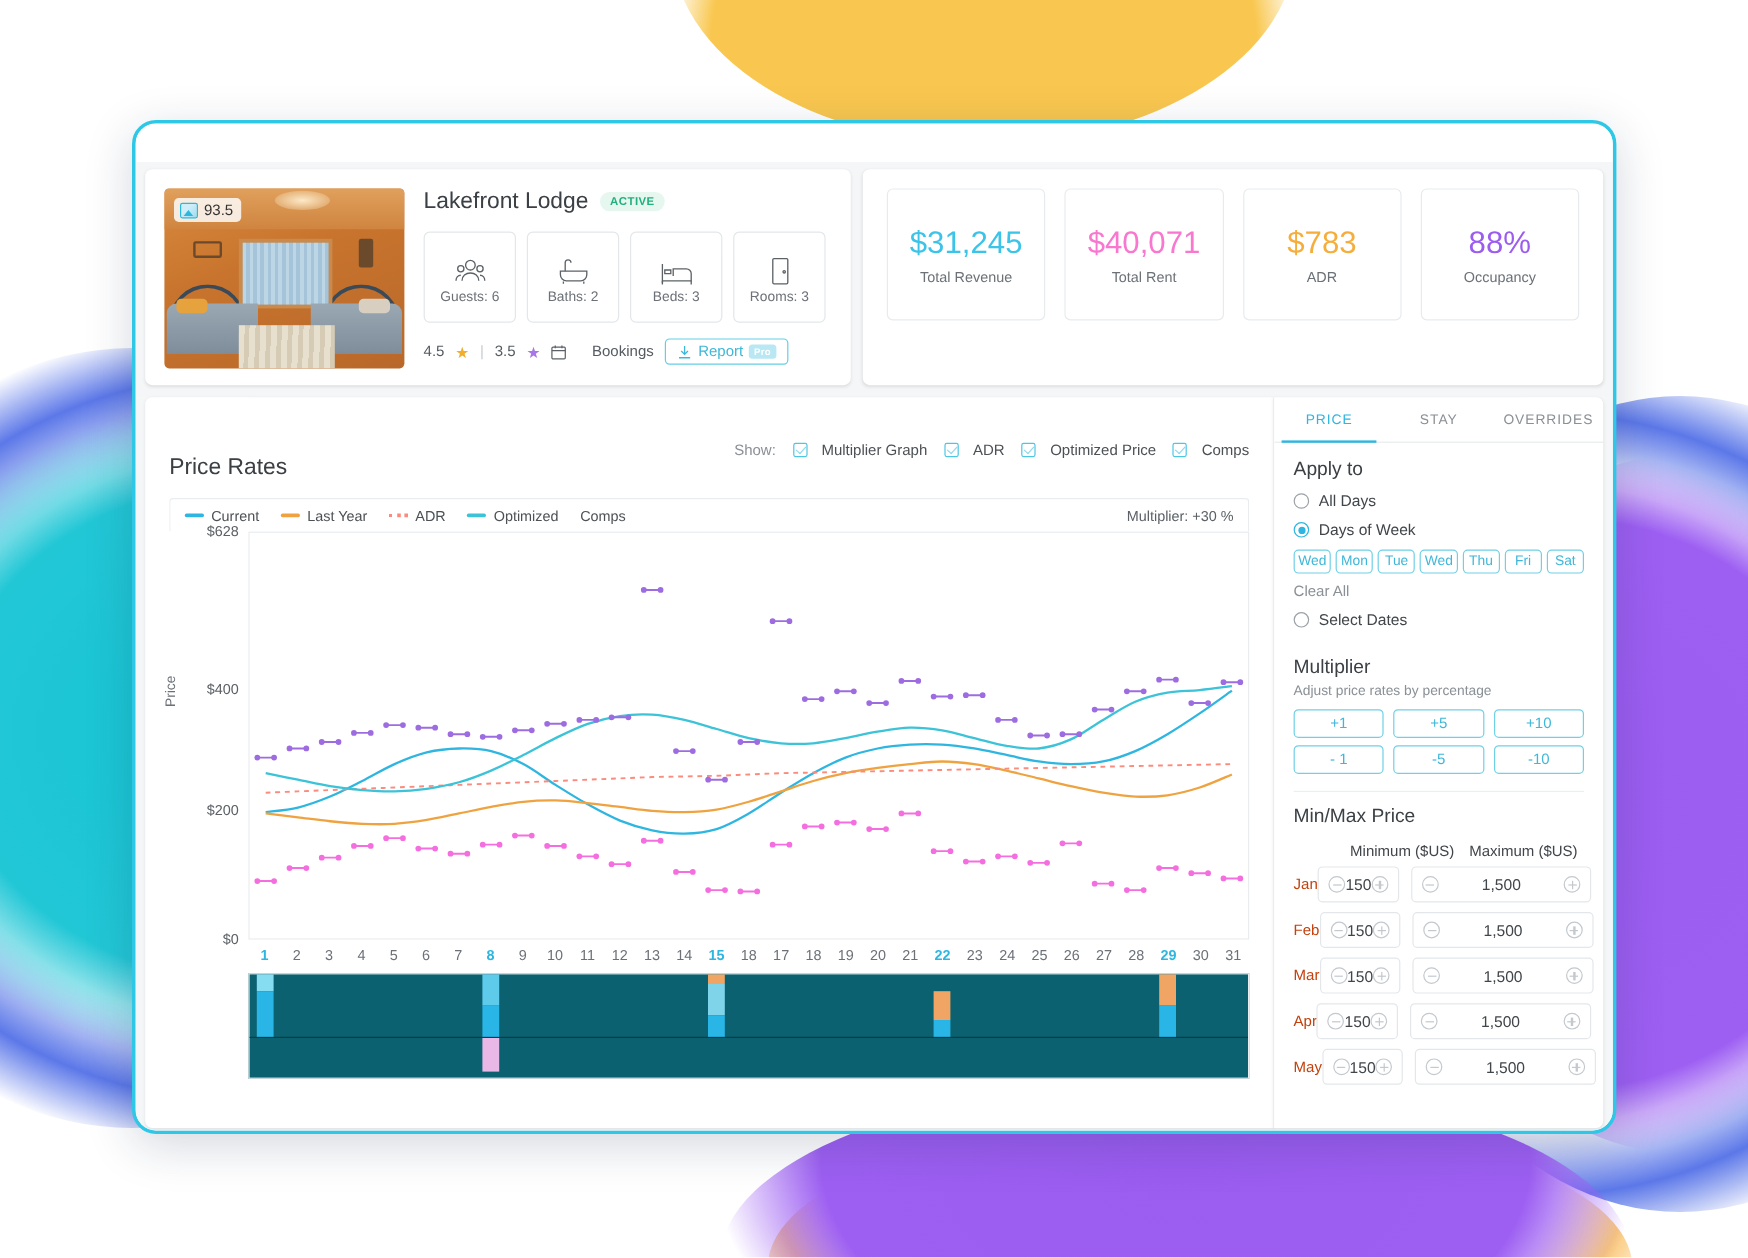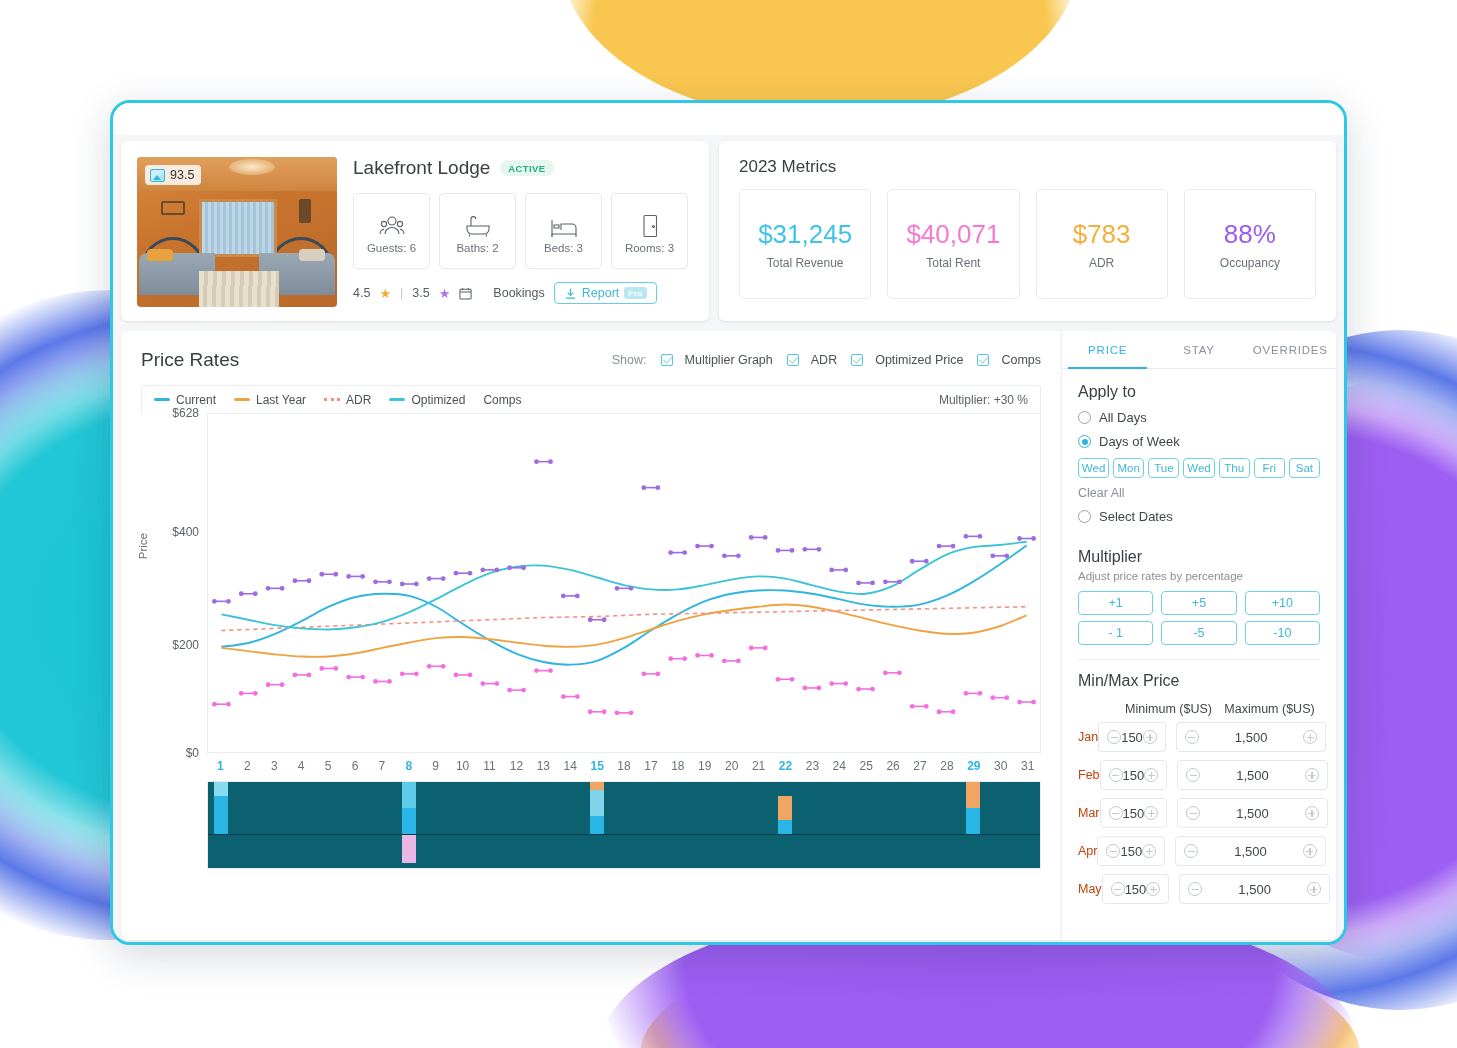--- a/index.html
+++ b/index.html
@@ -134,21 +134,21 @@
   }
   .metric-value { font-size: 26px; font-weight: 400; }
   .metric-label { font-size: 12px; color:#6b7177; }
 
   
   #lower { display:flex; height: calc(845px - 32px - 196px); padding: 0 8px 8px 8px; background:#f4f6f7; }
   #chart-panel { width: 940px; background:#fff; border-radius:6px 0 0 6px; padding: 18px 20px 0 20px; box-shadow:0 1px 3px rgba(0,0,0,.08); }
   #side-panel { flex:1; background:#fff; border-radius:0 6px 6px 0; border-left:1px solid #edf0f2; box-shadow:0 1px 3px rgba(0,0,0,.08); overflow:hidden; position:relative; }
 
   #chart-head { display:flex; align-items:center; justify-content:space-between; }
-  #chart-title { font-size: 19px; color:#3b4045; }
+  #chart-title { font-size: 19px; color:#3b4045;margin-top:30px; }
   #show-group { display:flex; align-items:center; gap:14px; font-size:12.5px; color:#4c5155; }
   #show-label { color:#8a9096; }
   .chk-item { display:flex; align-items:center; gap:12px; }
   .chk {
     width: 12px; height: 12px; border:1.3px solid #4ec5e3; border-radius:2px;
     position: relative; background:#fff; flex:0 0 12px;
   }
   .chk::after {
     content:""; position:absolute; left:3px; top:0px; width:4px; height:7px;
     border:solid #8ed8ec; border-width:0 1.6px 1.6px 0; transform: rotate(42deg);
@@ -336,21 +336,20 @@
                 <path d="M7 1.5v7M4 6l3 3 3-3M2 12h10"></path>
               </svg>
               <span>Report</span>
               <span id="report-pro">Pro</span>
             </span>
           </div>
         </div>
       </div>
 
       <div class="card" id="metrics-card">
-        <div id="metrics-title">2023 Metrics</div>
         <div id="metrics-row">
           <div class="metric-box">
             <div class="metric-value" style="color:#3cc3e8">$31,245</div>
             <div class="metric-label">Total Revenue</div>
           </div>
           <div class="metric-box">
             <div class="metric-value" style="color:#f977cf">$40,071</div>
             <div class="metric-label">Total Rent</div>
           </div>
           <div class="metric-box">
@@ -412,21 +411,21 @@
             <span>Comps</span>
           </span>
           <span id="multiplier-note">Multiplier: +30 %</span>
         </div>
 
         <div id="plot-wrap">
           <div id="y-axis-title">Price</div>
           <div id="y-ticks">
               <div class="y-tick" style="top: 340px;">$0</div>
               <div class="y-tick" style="top: 231.72px;">$200</div>
-              <div class="y-tick" style="top: 119px;">$400</div>
+              <div class="y-tick" style="top: 131px;">$400</div>
               <div class="y-tick" style="top: 0px;">$628</div>
             </div>
           <div id="plot">
               <svg width="832" height="340">
                 <path d="M13.419354838709678,232.80254777070064 C17.892473118279568,232.17091295116774 31.311827956989248,231.1783439490446 40.25806451612903,229.0127388535032 C49.204301075268816,226.8471337579618 58.1505376344086,223.5084925690021 67.09677419354838,219.80891719745222 C76.04301075268818,216.10934182590233 84.98924731182795,211.32696390658174 93.93548387096774,206.81528662420382 C102.88172043010753,202.3036093418259 111.82795698924731,196.70912951167728 120.7741935483871,192.7388535031847 C129.72043010752688,188.76857749469215 138.66666666666669,185.1592356687898 147.61290322580646,182.9936305732484 C156.55913978494624,180.828025477707 165.50537634408605,179.9256900212314 174.45161290322582,179.7452229299363 C183.3978494623656,179.5647558386412 192.3440860215054,179.74522292993632 201.29032258064518,181.9108280254777 C210.23655913978496,184.0764331210191 219.18279569892474,188.04670912951167 228.1290322580645,192.7388535031847 C237.0752688172043,197.43099787685776 246.0215053763441,204.4692144373673 254.96774193548387,210.06369426751593 C263.9139784946237,215.65817409766456 272.86021505376345,221.3428874734607 281.80645161290323,226.30573248407643 C290.752688172043,231.26857749469215 299.69892473118284,236.23142250530788 308.6451612903226,239.8407643312102 C317.5913978494624,243.45010615711254 326.5376344086022,246.15711252653927 335.48387096774195,247.96178343949043 C344.4301075268817,249.7664543524416 353.3763440860215,250.8492569002123 362.3225806451613,250.6687898089172 C371.26881720430106,250.4883227176221 380.2150537634409,249.67622080679405 389.16129032258067,246.87898089171975 C398.10752688172045,244.08174097664545 407.0537634408602,238.93842887473463 416,233.88535031847135 C424.9462365591398,228.83227176220808 433.8924731182796,222.15498938428877 442.8387096774194,216.56050955414014 C451.78494623655916,210.9660297239915 460.73118279569894,205.19108280254775 469.6774193548387,200.3184713375796 C478.6236559139785,195.44585987261146 487.56989247311833,190.75371549893845 496.5161290322581,187.3248407643312 C505.4623655913979,183.89596602972398 514.4086021505376,181.54989384288746 523.3548387096774,179.7452229299363 C532.3010752688173,177.94055201698512 541.247311827957,177.03821656050957 550.1935483870968,176.4968152866242 C559.1397849462367,175.95541401273886 568.0860215053763,175.95541401273886 577.0322580645161,176.4968152866242 C585.9784946236559,177.03821656050957 594.9247311827957,178.30148619957535 603.8709677419355,179.7452229299363 C612.8172043010753,181.18895966029723 621.763440860215,183.35456475583865 630.7096774193549,185.15923566878982 C639.6559139784947,186.96390658174099 648.6021505376345,189.3099787685775 657.5483870967743,190.57324840764332 C666.494623655914,191.83651804670913 675.4408602150538,192.7388535031847 684.3870967741935,192.7388535031847 C693.3333333333333,192.7388535031847 702.2795698924731,192.3779193205945 711.2258064516129,190.57324840764332 C720.1720430107528,188.76857749469215 729.1182795698926,185.70063694267517 738.0645161290323,181.9108280254777 C747.010752688172,178.12101910828025 755.9569892473119,173.06794055201698 764.9032258064516,167.8343949044586 C773.8494623655913,162.60084925690023 782.7956989247311,156.5552016985138 791.741935483871,150.5095541401274 C800.6881720430108,144.46390658174099 814.1075268817204,134.71868365180467 818.5806451612904,131.5605095541401" fill="none" stroke="#2eb6e0" stroke-width="1.9"></path>
                 <path d="M13.419354838709678,233.88535031847135 C17.892473118279568,234.4267515923567 31.311827956989248,236.05095541401272 40.25806451612903,237.13375796178343 C49.204301075268816,238.21656050955414 58.1505376344086,239.47983014861998 67.09677419354838,240.38216560509557 C76.04301075268818,241.28450106157115 84.98924731182795,242.1868365180467 93.93548387096774,242.54777070063693 C102.88172043010753,242.90870488322716 111.82795698924731,243.0891719745223 120.7741935483871,242.54777070063693 C129.72043010752688,242.00636942675158 138.66666666666669,240.7430997876858 147.61290322580646,239.29936305732485 C156.55913978494624,237.85562632696391 165.50537634408605,235.69002123142252 174.45161290322582,233.88535031847135 C183.3978494623656,232.0806794055202 192.3440860215054,230.09554140127392 201.29032258064518,228.47133757961785 C210.23655913978496,226.84713375796179 219.18279569892474,225.04246284501062 228.1290322580645,224.14012738853503 C237.0752688172043,223.23779193205945 246.0215053763441,222.87685774946925 254.96774193548387,223.05732484076435 C263.9139784946237,223.23779193205945 272.86021505376345,224.32059447983013 281.80645161290323,225.22292993630572 C290.752688172043,226.1252653927813 299.69892473118284,227.38853503184714 308.6451612903226,228.47133757961785 C317.5913978494624,229.55414012738856 326.5376344086022,230.99787685774947 335.48387096774195,231.71974522292993 C344.4301075268817,232.44161358811039 353.3763440860215,232.98301486199574 362.3225806451613,232.80254777070064 C371.26881720430106,232.62208067940554 380.2150537634409,232.0806794055202 389.16129032258067,230.63694267515925 C398.10752688172045,229.1932059447983 407.0537634408602,226.66666666666669 416,224.14012738853503 C424.9462365591398,221.61358811040338 433.8924731182796,218.3651804670913 442.8387096774194,215.47770700636943 C451.78494623655916,212.59023354564755 460.73118279569894,209.34182590233547 469.6774193548387,206.81528662420382 C478.6236559139785,204.28874734607217 487.56989247311833,202.12314225053078 496.5161290322581,200.3184713375796 C505.4623655913979,198.51380042462844 514.4086021505376,197.25053078556263 523.3548387096774,195.98726114649682 C532.3010752688173,194.723991507431 541.247311827957,193.6411889596603 550.1935483870968,192.7388535031847 C559.1397849462367,191.83651804670913 568.0860215053763,190.57324840764332 577.0322580645161,190.57324840764332 C585.9784946236559,190.57324840764332 594.9247311827957,191.4755838641189 603.8709677419355,192.7388535031847 C612.8172043010753,194.00212314225053 621.763440860215,196.16772823779192 630.7096774193549,198.15286624203821 C639.6559139784947,200.1380042462845 648.6021505376345,202.48407643312103 657.5483870967743,204.64968152866243 C666.494623655914,206.81528662420382 675.4408602150538,209.16135881104032 684.3870967741935,211.1464968152866 C693.3333333333333,213.1316348195329 702.2795698924731,215.1167728237792 711.2258064516129,216.56050955414014 C720.1720430107528,218.00424628450108 729.1182795698926,219.447983014862 738.0645161290323,219.80891719745222 C747.010752688172,220.16985138004245 755.9569892473119,219.98938428874735 764.9032258064516,218.72611464968153 C773.8494623655913,217.46284501061572 782.7956989247311,215.1167728237792 791.741935483871,212.22929936305732 C800.6881720430108,209.34182590233544 814.1075268817204,203.2059447983015 818.5806451612904,201.40127388535032" fill="none" stroke="#efa340" stroke-width="1.9"></path>
                 <path d="M13.419354838709678,216.56050955414014 C17.892473118279568,216.380042462845 31.311827956989248,215.83864118895966 40.25806451612903,215.47770700636943 C49.204301075268816,215.1167728237792 58.1505376344086,214.75583864118894 67.09677419354838,214.39490445859872 C76.04301075268818,214.0339702760085 84.98924731182795,213.67303609341826 93.93548387096774,213.31210191082803 C102.88172043010753,212.9511677282378 111.82795698924731,212.59023354564755 120.7741935483871,212.22929936305732 C129.72043010752688,211.8683651804671 138.66666666666669,211.50743099787684 147.61290322580646,211.1464968152866 C156.55913978494624,210.78556263269638 165.50537634408605,210.42462845010616 174.45161290322582,210.06369426751593 C183.3978494623656,209.7027600849257 192.3440860215054,209.34182590233544 201.29032258064518,208.98089171974522 C210.23655913978496,208.619957537155 219.18279569892474,208.25902335456473 228.1290322580645,207.8980891719745 C237.0752688172043,207.53715498938428 246.0215053763441,207.17622080679405 254.96774193548387,206.81528662420382 C263.9139784946237,206.4543524416136 272.86021505376345,206.09341825902334 281.80645161290323,205.7324840764331 C290.752688172043,205.37154989384288 299.69892473118284,205.01061571125265 308.6451612903226,204.64968152866243 C317.5913978494624,204.2887473460722 326.5376344086022,203.8375796178344 335.48387096774195,203.56687898089172 C344.4301075268817,203.29617834394904 353.3763440860215,203.2059447983015 362.3225806451613,203.02547770700636 C371.26881720430106,202.84501061571123 380.2150537634409,202.75477707006368 389.16129032258067,202.484076433121 C398.10752688172045,202.21337579617833 407.0537634408602,201.76220806794055 416,201.40127388535032 C424.9462365591398,201.0403397027601 433.8924731182796,200.5891719745223 442.8387096774194,200.3184713375796 C451.78494623655916,200.04777070063693 460.73118279569894,199.95753715498938 469.6774193548387,199.77707006369425 C478.6236559139785,199.59660297239913 487.56989247311833,199.41613588110403 496.5161290322581,199.2356687898089 C505.4623655913979,199.05520169851377 514.4086021505376,198.87473460721867 523.3548387096774,198.69426751592357 C532.3010752688173,198.51380042462847 541.247311827957,198.33333333333334 550.1935483870968,198.15286624203821 C559.1397849462367,197.9723991507431 568.0860215053763,197.791932059448 577.0322580645161,197.61146496815286 C585.9784946236559,197.43099787685773 594.9247311827957,197.25053078556263 603.8709677419355,197.0700636942675 C612.8172043010753,196.88959660297238 621.763440860215,196.70912951167725 630.7096774193549,196.52866242038215 C639.6559139784947,196.34819532908705 648.6021505376345,196.16772823779195 657.5483870967743,195.98726114649682 C666.494623655914,195.8067940552017 675.4408602150538,195.6263269639066 684.3870967741935,195.44585987261146 C693.3333333333333,195.26539278131634 702.2795698924731,195.08492569002124 711.2258064516129,194.9044585987261 C720.1720430107528,194.72399150743098 729.1182795698926,194.54352441613588 738.0645161290323,194.36305732484075 C747.010752688172,194.18259023354562 755.9569892473119,194.00212314225053 764.9032258064516,193.8216560509554 C773.8494623655913,193.64118895966027 782.7956989247311,193.46072186836517 791.741935483871,193.28025477707007 C800.6881720430108,193.09978768577497 814.1075268817204,192.82908704883226 818.5806451612904,192.7388535031847" fill="none" stroke="#fb8b7c" stroke-width="1.6" stroke-dasharray="4,4"></path>
                 <path d="M13.419354838709678,200.3184713375796 C17.892473118279568,201.2208067940552 31.311827956989248,203.92781316348194 40.25806451612903,205.7324840764331 C49.204301075268816,207.53715498938428 58.1505376344086,209.70276008492567 67.09677419354838,211.1464968152866 C76.04301075268818,212.59023354564755 84.98924731182795,213.67303609341826 93.93548387096774,214.39490445859872 C102.88172043010753,215.11677282377917 111.82795698924731,215.65817409766453 120.7741935483871,215.47770700636943 C129.72043010752688,215.29723991507433 138.66666666666669,214.57537154989384 147.61290322580646,213.31210191082803 C156.55913978494624,212.04883227176222 165.50537634408605,210.42462845010613 174.45161290322582,207.8980891719745 C183.3978494623656,205.37154989384288 192.3440860215054,201.94267515923565 201.29032258064518,198.15286624203821 C210.23655913978496,194.36305732484078 219.18279569892474,189.67091295116774 228.1290322580645,185.15923566878982 C237.0752688172043,180.6475583864119 246.0215053763441,175.4140127388535 254.96774193548387,171.0828025477707 C263.9139784946237,166.75159235668792 272.86021505376345,162.23991507430998 281.80645161290323,159.171974522293 C290.752688172043,156.10403397027602 299.69892473118284,153.9384288747346 308.6451612903226,152.6751592356688 C317.5913978494624,151.41188959660298 326.5376344086022,151.05095541401275 335.48387096774195,151.5923566878981 C344.4301075268817,152.13375796178346 353.3763440860215,153.9384288747346 362.3225806451613,155.9235668789809 C371.26881720430106,157.9087048832272 380.2150537634409,160.97664543524417 389.16129032258067,163.5031847133758 C398.10752688172045,166.0297239915074 407.0537634408602,169.09766454352442 416,171.0828025477707 C424.9462365591398,173.067940552017 433.8924731182796,174.69214437367305 442.8387096774194,175.4140127388535 C451.78494623655916,176.13588110403396 460.73118279569894,176.13588110403396 469.6774193548387,175.4140127388535 C478.6236559139785,174.69214437367305 487.56989247311833,172.70700636942675 496.5161290322581,171.0828025477707 C505.4623655913979,169.45859872611467 514.4086021505376,167.11252653927815 523.3548387096774,165.6687898089172 C532.3010752688173,164.22505307855627 541.247311827957,162.60084925690023 550.1935483870968,162.4203821656051 C559.1397849462367,162.23991507430998 568.0860215053763,163.14225053078556 577.0322580645161,164.5859872611465 C585.9784946236559,166.02972399150744 594.9247311827957,168.91719745222932 603.8709677419355,171.0828025477707 C612.8172043010753,173.2484076433121 621.763440860215,176.13588110403396 630.7096774193549,177.5796178343949 C639.6559139784947,179.02335456475583 648.6021505376345,180.64755838641187 657.5483870967743,179.7452229299363 C666.494623655914,178.8428874734607 675.4408602150538,176.13588110403396 684.3870967741935,172.1656050955414 C693.3333333333333,168.19532908704883 702.2795698924731,161.15711252653927 711.2258064516129,155.9235668789809 C720.1720430107528,150.69002123142252 729.1182795698926,144.55414012738856 738.0645161290323,140.7643312101911 C747.010752688172,136.97452229299364 755.9569892473119,134.80891719745222 764.9032258064516,133.18471337579618 C773.8494623655913,131.56050955414014 782.7956989247311,131.92144373673037 791.741935483871,131.01910828025478 C800.6881720430108,130.1167728237792 814.1075268817204,128.31210191082803 818.5806451612904,127.77070063694268" fill="none" stroke="#3cc3d8" stroke-width="1.9"></path>
                 <g>
                   <line x1="6.419354838709678" x2="20.41935483870968" y1="187.3248407643312" y2="187.3248407643312" stroke="#9d6ce0" stroke-width="1.6"></line>

